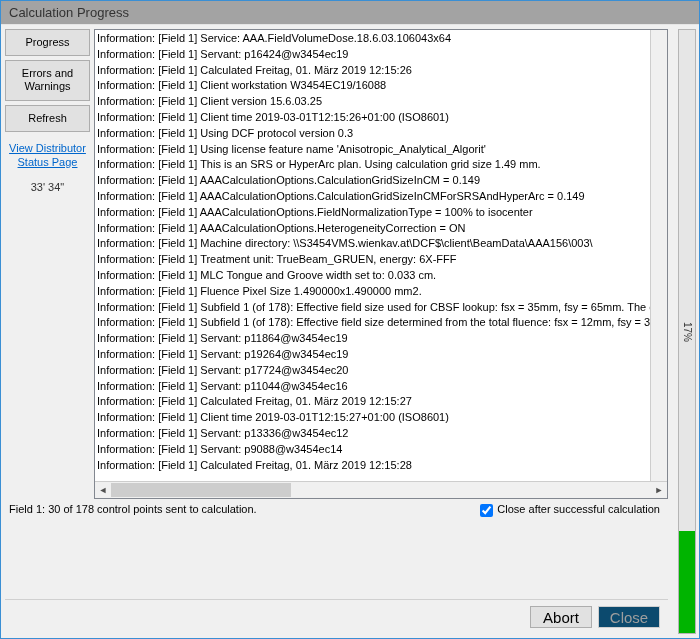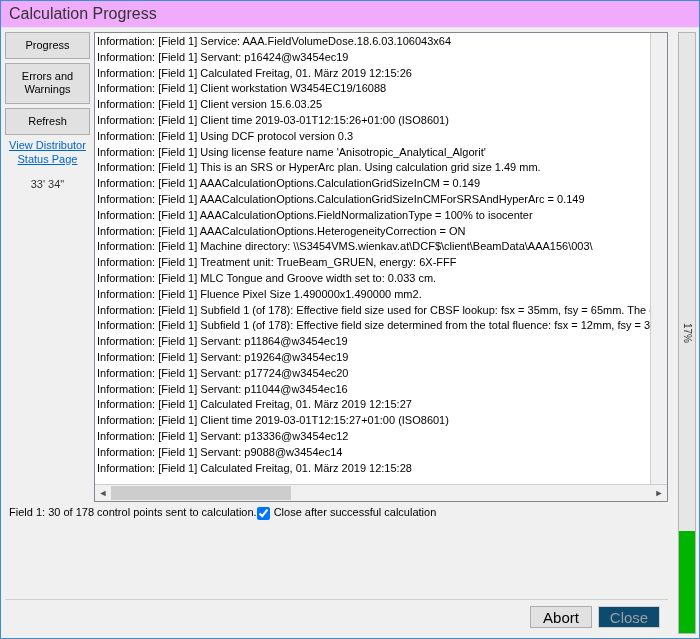--- a/index.html
+++ b/index.html
@@ -1,33 +1,33 @@
 <!DOCTYPE html>
 <html><head>
 <meta charset="utf-8">
 <style>
   html,body{margin:0;padding:0;font-family:"Segoe UI",Tahoma,sans-serif;font-size:11px;color:#000;background:#fff}
   .window{width:700px;height:639px;box-sizing:border-box;border:1px solid #3a8fd4;display:flex;flex-direction:column;background:#f0f0f0}
-  .titlebar{background:#f0abfc;padding:4px 8px;font-size:16px;color:#333;border-bottom:1px solid #e5e5e5}
+  .titlebar{background:#a3a3a3;padding:4px 8px;font-size:13px;color:#333;border-bottom:1px solid #e5e5e5}
   .client{flex:1;display:flex;flex-direction:row;overflow:hidden}
   .main{flex:1;display:flex;flex-direction:column;padding:4px 7px 4px 4px;overflow:hidden}
   .upper{flex:0 0 auto;display:flex;flex-direction:row;height:470px}
   .sidebar{width:85px;display:flex;flex-direction:column;gap:4px;padding-right:4px}
   .side-btn{background:#e1e1e1;border:1px solid #adadad;text-align:center;padding:6px 2px;font-size:11px;line-height:1.2;cursor:default}
   .side-btn.active{background:#cde6f7;border-color:#5a9bd4}
-  .side-link{color:#0066cc;text-align:center;font-size:11px;line-height:1.25;margin-top:0;text-decoration:underline;cursor:pointer}
+  .side-link{color:#0066cc;text-align:center;font-size:11px;line-height:1.25;margin-top:6px;text-decoration:underline;cursor:pointer}
   .side-time{text-align:center;font-size:11px;margin-top:8px;color:#333}
   .logpane{flex:1;border:1px solid #828790;background:#fff;display:flex;flex-direction:column;overflow:hidden}
   .loglines{flex:1;overflow:hidden;padding:1px 2px;font-size:11px;line-height:15.8px;white-space:nowrap}
   .hscroll{height:16px;background:#f0f0f0;border-top:1px solid #cdcdcd;display:flex;align-items:center}
   .hscroll .arrow{width:16px;height:16px;display:flex;align-items:center;justify-content:center;color:#505050;font-size:9px}
   .hscroll .thumb{height:14px;width:180px;background:#cdcdcd;margin-left:0}
   .hscroll .track{flex:1}
   .vscroll{width:16px;background:#f0f0f0;border-left:1px solid #cdcdcd}
-  .underlog{display:flex;align-items:flex-start;padding:4px 8px 0 4px;font-size:11px}
+  .underlog{display:flex;justify-content:space-between;align-items:flex-start;padding:4px 8px 0 4px;font-size:11px}
   .closechk{display:flex;align-items:flex-start;gap:4px;max-width:180px;text-align:left;line-height:1.25}
   .closechk input{margin:1px 0 0 0}
   .progcol{width:24px;display:flex;flex-direction:column;align-items:center;background:#f0f0f0;padding:4px 2px;box-sizing:border-box}
   .progbar-outer{flex:1;width:16px;background:#e6e6e6;border:1px solid #b5b5b5;position:relative;display:flex;flex-direction:column-reverse}
   .progbar-fill{background:#00b400;width:100%}
   .progpct{font-size:10px;color:#333;transform:rotate(90deg);position:absolute;top:50%;left:50%;transform-origin:center;translate:-50% -50%;white-space:nowrap}
   .buttonbar{display:flex;justify-content:flex-end;gap:6px;padding:6px 8px;border-top:1px solid #d0d0d0;background:#f0f0f0}
   .buttonbar button{min-width:62px;height:22px;font-size:15px;background:#e1e1e1;border:1px solid #adadad}
   .buttonbar button:disabled{color:#9e9e9e;background:#0c4a6e;border-color:#cfcfcf}
 </style>

